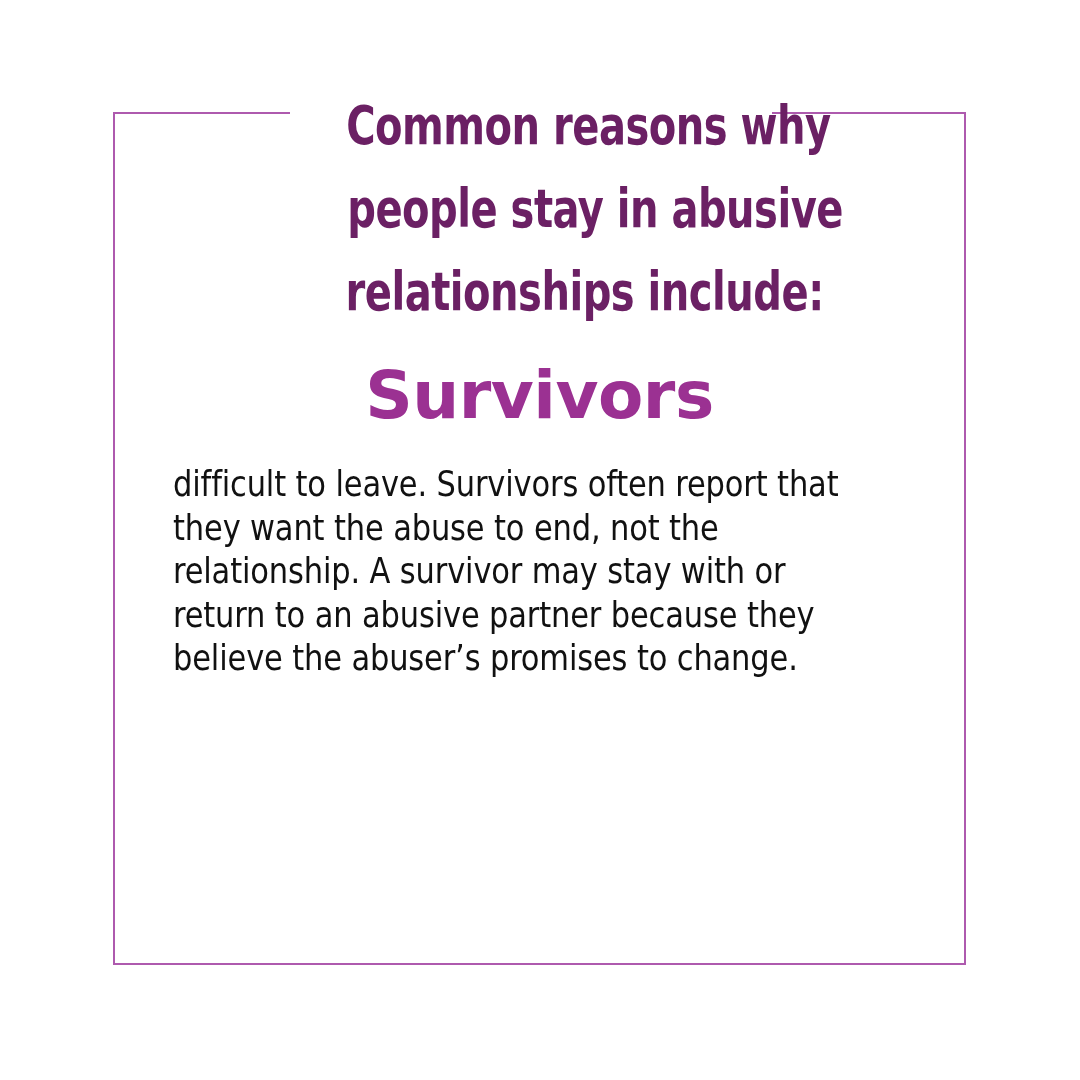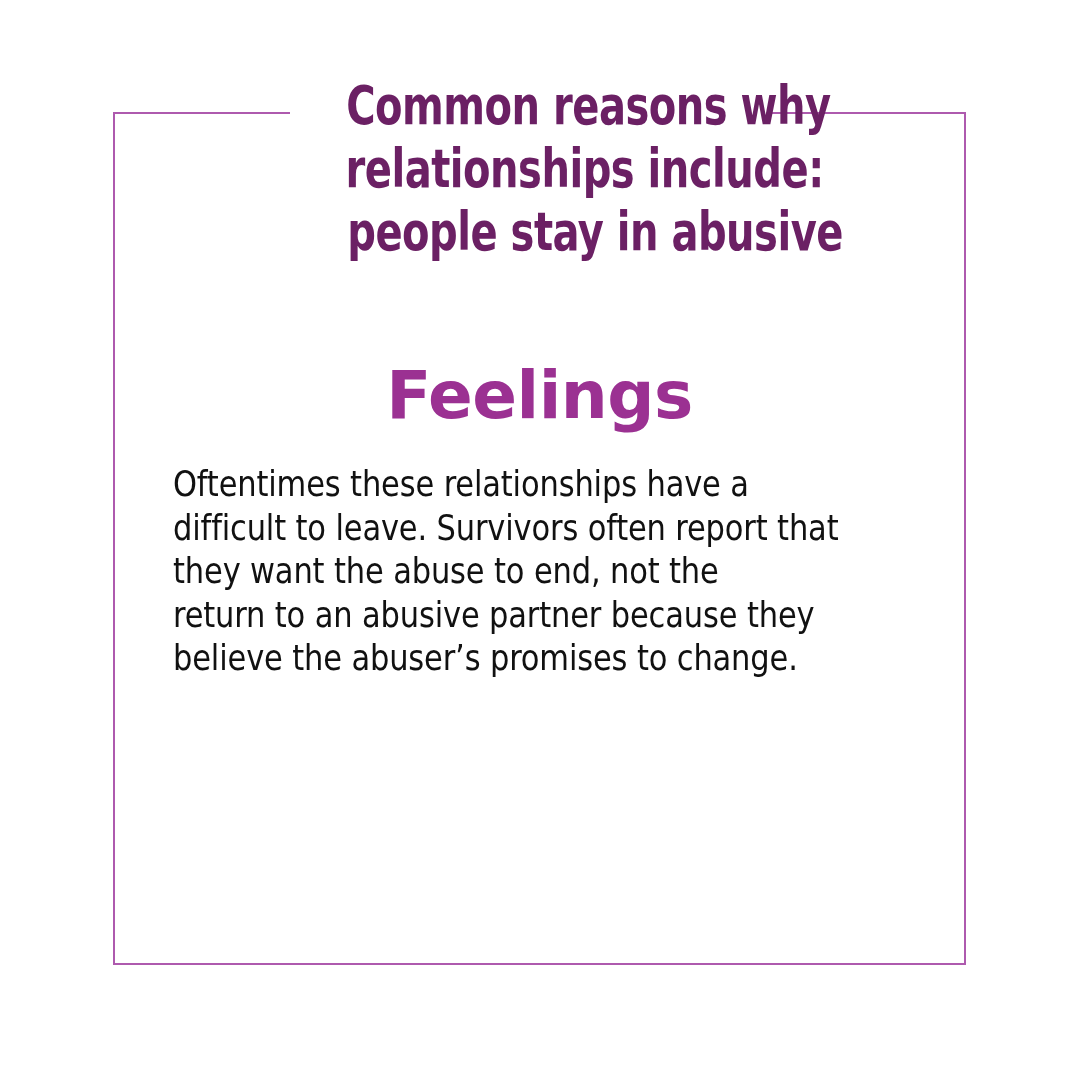--- a/index.html
+++ b/index.html
@@ -46,20 +46,21 @@
     font-weight: 700;
     font-size: 53px;
     line-height: 63px;
     letter-spacing: -0.6px;
     font-stretch: condensed;
     transform-origin: center top;
   }
   #heading .hline {
     display: block;
     white-space: nowrap;
+    margin-top: 20px;
   }
   
   #heading .hline span {
     display: inline-block;
     transform: scaleX(0.84);
     transform-origin: center;
   }
 
   #subheading {
     position: absolute;
@@ -104,27 +105,27 @@
 <div id="card">
 
   <div class="edge edge-left"></div>
   <div class="edge edge-right"></div>
   <div class="edge edge-bottom"></div>
   <div class="edge edge-top-left"></div>
   <div class="edge edge-top-right"></div>
 
   <div id="heading">
     <span class="hline"><span>Common reasons why</span></span>
+    <span class="hline"><span>people stay in abusive</span></span>
     <span class="hline"><span>relationships include:</span></span>
-    <span class="hline"><span>people stay in abusive</span></span>
   </div>
 
-  <div id="subheading">Feelings</div>
+  <div id="subheading">Survivors</div>
 
   <div id="body-copy">
-    <span class="bline"><span>Oftentimes these relationships have a</span></span>
     <span class="bline"><span>difficult to leave. Survivors often report that</span></span>
     <span class="bline"><span>they want the abuse to end, not the</span></span>
+    <span class="bline"><span>relationship. A survivor may stay with or</span></span>
     <span class="bline"><span>return to an abusive partner because they</span></span>
     <span class="bline"><span>believe the abuser’s promises to change.</span></span>
   </div>
 
 </div>
 
 </body></html>

